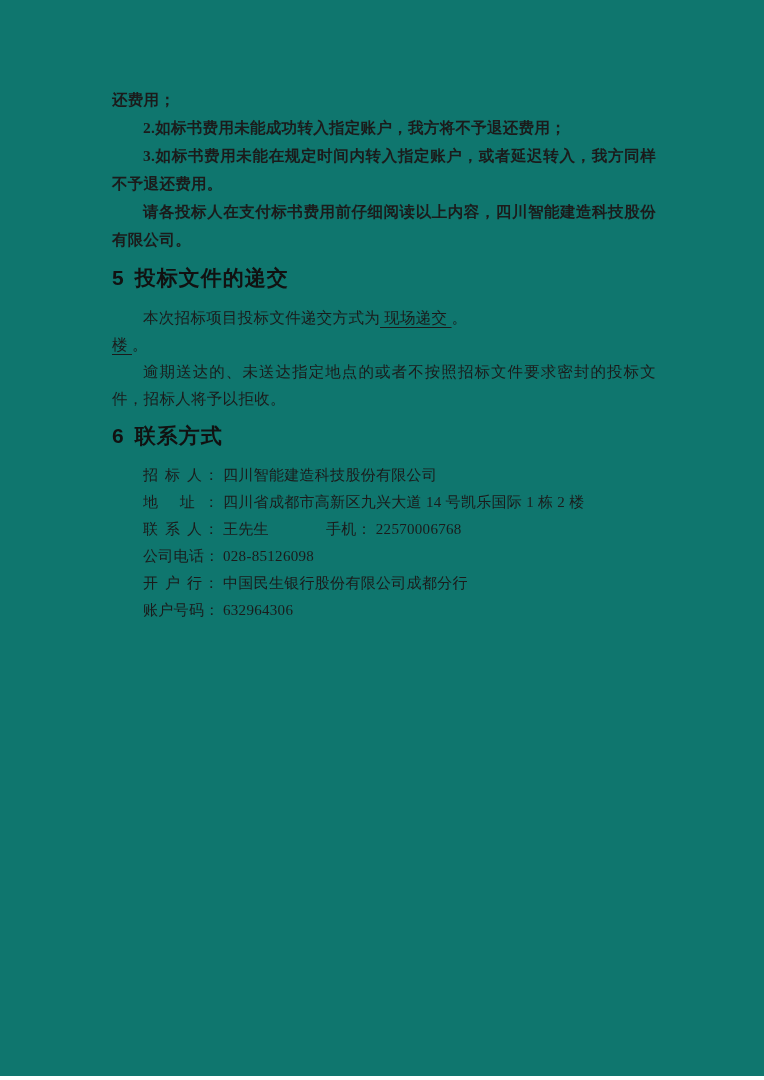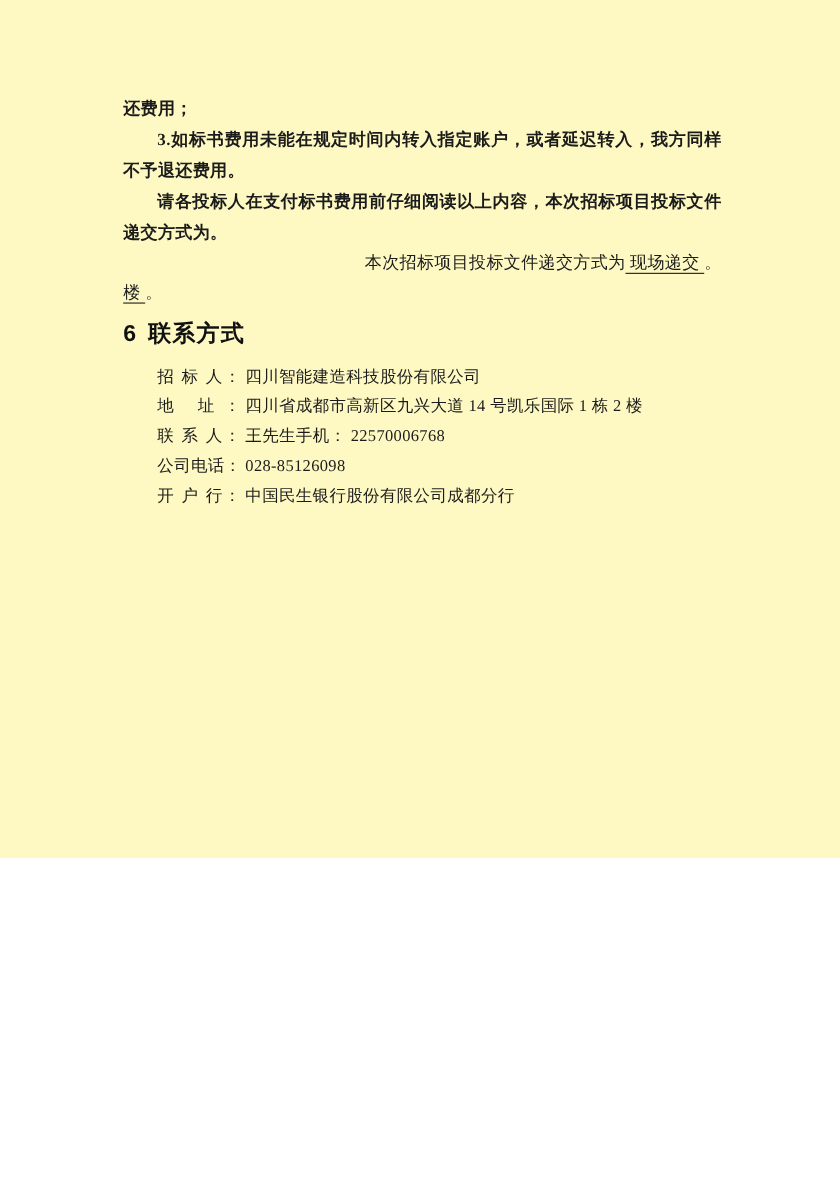--- a/index.html
+++ b/index.html
@@ -5,22 +5,22 @@
   * { margin: 0; padding: 0; box-sizing: border-box; }
   html, body { background: #ffffff; }
   body {
     width: 764px; height: 1080px;
     font-family: "Liberation Serif", "DejaVu Serif", serif;
     color: #1b1b1b;
     overflow: hidden;
   }
   .page {
     position: relative;
-    width: 764px; height: 780px;
-    background: #fef9c3;
+    width: 764px; height: 1076px;
+    background: #0f766e;
     text-decoration: underline;
   }
   .content {
     position: absolute;
     left: 112px; top: 86px;
     width: 544px;
   }
   
   .intro p {
     font-size: 15.5px;
@@ -43,21 +43,21 @@
   }
   h2.sec .num { margin-right: 11px; letter-spacing: 0; }
   
   .body p, .body .line {
     font-size: 15.5px;
     line-height: 27px;
     letter-spacing: 0.3px;
   }
   .body p.indent { text-indent: 2em; text-align: justify; }
   .line { display: block; }
-  .line.indent { text-indent: 2em; text-align: right; }
+  .line.indent { text-indent: 2em; }
   .u {
     text-decoration: underline;
     text-decoration-thickness: 1px;
     text-underline-offset: 3.5px;
   }
   
   .contacts { margin-left: 31px; margin-top: 2px; }
   .contact-row {
     font-size: 15px;
     line-height: 27px;
@@ -66,37 +66,42 @@
   }
   .clabel {
     display: inline-block;
     width: 76px;
     text-align: justify;
     text-align-last: justify;
     -moz-text-align-last: justify;
   }
   .clabel.wide { width: auto; text-align-last: auto; }
   .cvalue { margin-left: 4px; }
-  .gap { }
+  .gap { margin-left: 57px; }
 </style>
 </head>
 <body>
 
 <div class="page">
   <div class="content">
 
     <div class="intro">
       <p>还费用；</p>
+      <p class="indent">2.如标书费用未能成功转入指定账户，我方将不予退还费用；</p>
       <p class="indent">3.如标书费用未能在规定时间内转入指定账户，或者延迟转入，我方同样不予退还费用。</p>
-      <p class="indent">请各投标人在支付标书费用前仔细阅读以上内容，本次招标项目投标文件递交方式为。</p>
+      <p class="indent">请各投标人在支付标书费用前仔细阅读以上内容，四川智能建造科技股份有限公司。</p>
     </div>
 
+    <h2 class="sec">
+      <span class="num">5</span><span>投标文件的递交</span>
+    </h2>
     <div class="body">
       <span class="line indent"><span>本次招标项目投标文件递交方式为</span><span class="u"> 现场递交 </span><span>。</span></span>
       <span class="line"><span class="u">楼 </span><span>。</span></span>
+      <p class="indent">逾期送达的、未送达指定地点的或者不按照招标文件要求密封的投标文件，招标人将予以拒收。</p>
     </div>
 
     <h2 class="sec">
       <span class="num">6</span><span>联系方式</span>
     </h2>
     <div class="contacts">
       <div class="contact-row">
         <span class="clabel">招 标 人：</span><span class="cvalue">四川智能建造科技股份有限公司</span>
       </div>
       <div class="contact-row">
@@ -104,16 +109,19 @@
       </div>
       <div class="contact-row">
         <span class="clabel">联 系 人：</span><span class="cvalue">王先生</span><span class="gap">手机：</span><span class="cvalue">22570006768</span>
       </div>
       <div class="contact-row">
         <span class="clabel">公司电话：</span><span class="cvalue">028-85126098</span>
       </div>
       <div class="contact-row">
         <span class="clabel">开 户 行：</span><span class="cvalue">中国民生银行股份有限公司成都分行</span>
       </div>
+      <div class="contact-row">
+        <span class="clabel">账户号码：</span><span class="cvalue">632964306</span>
+      </div>
     </div>
 
   </div>
 </div>
 
 </body></html>

